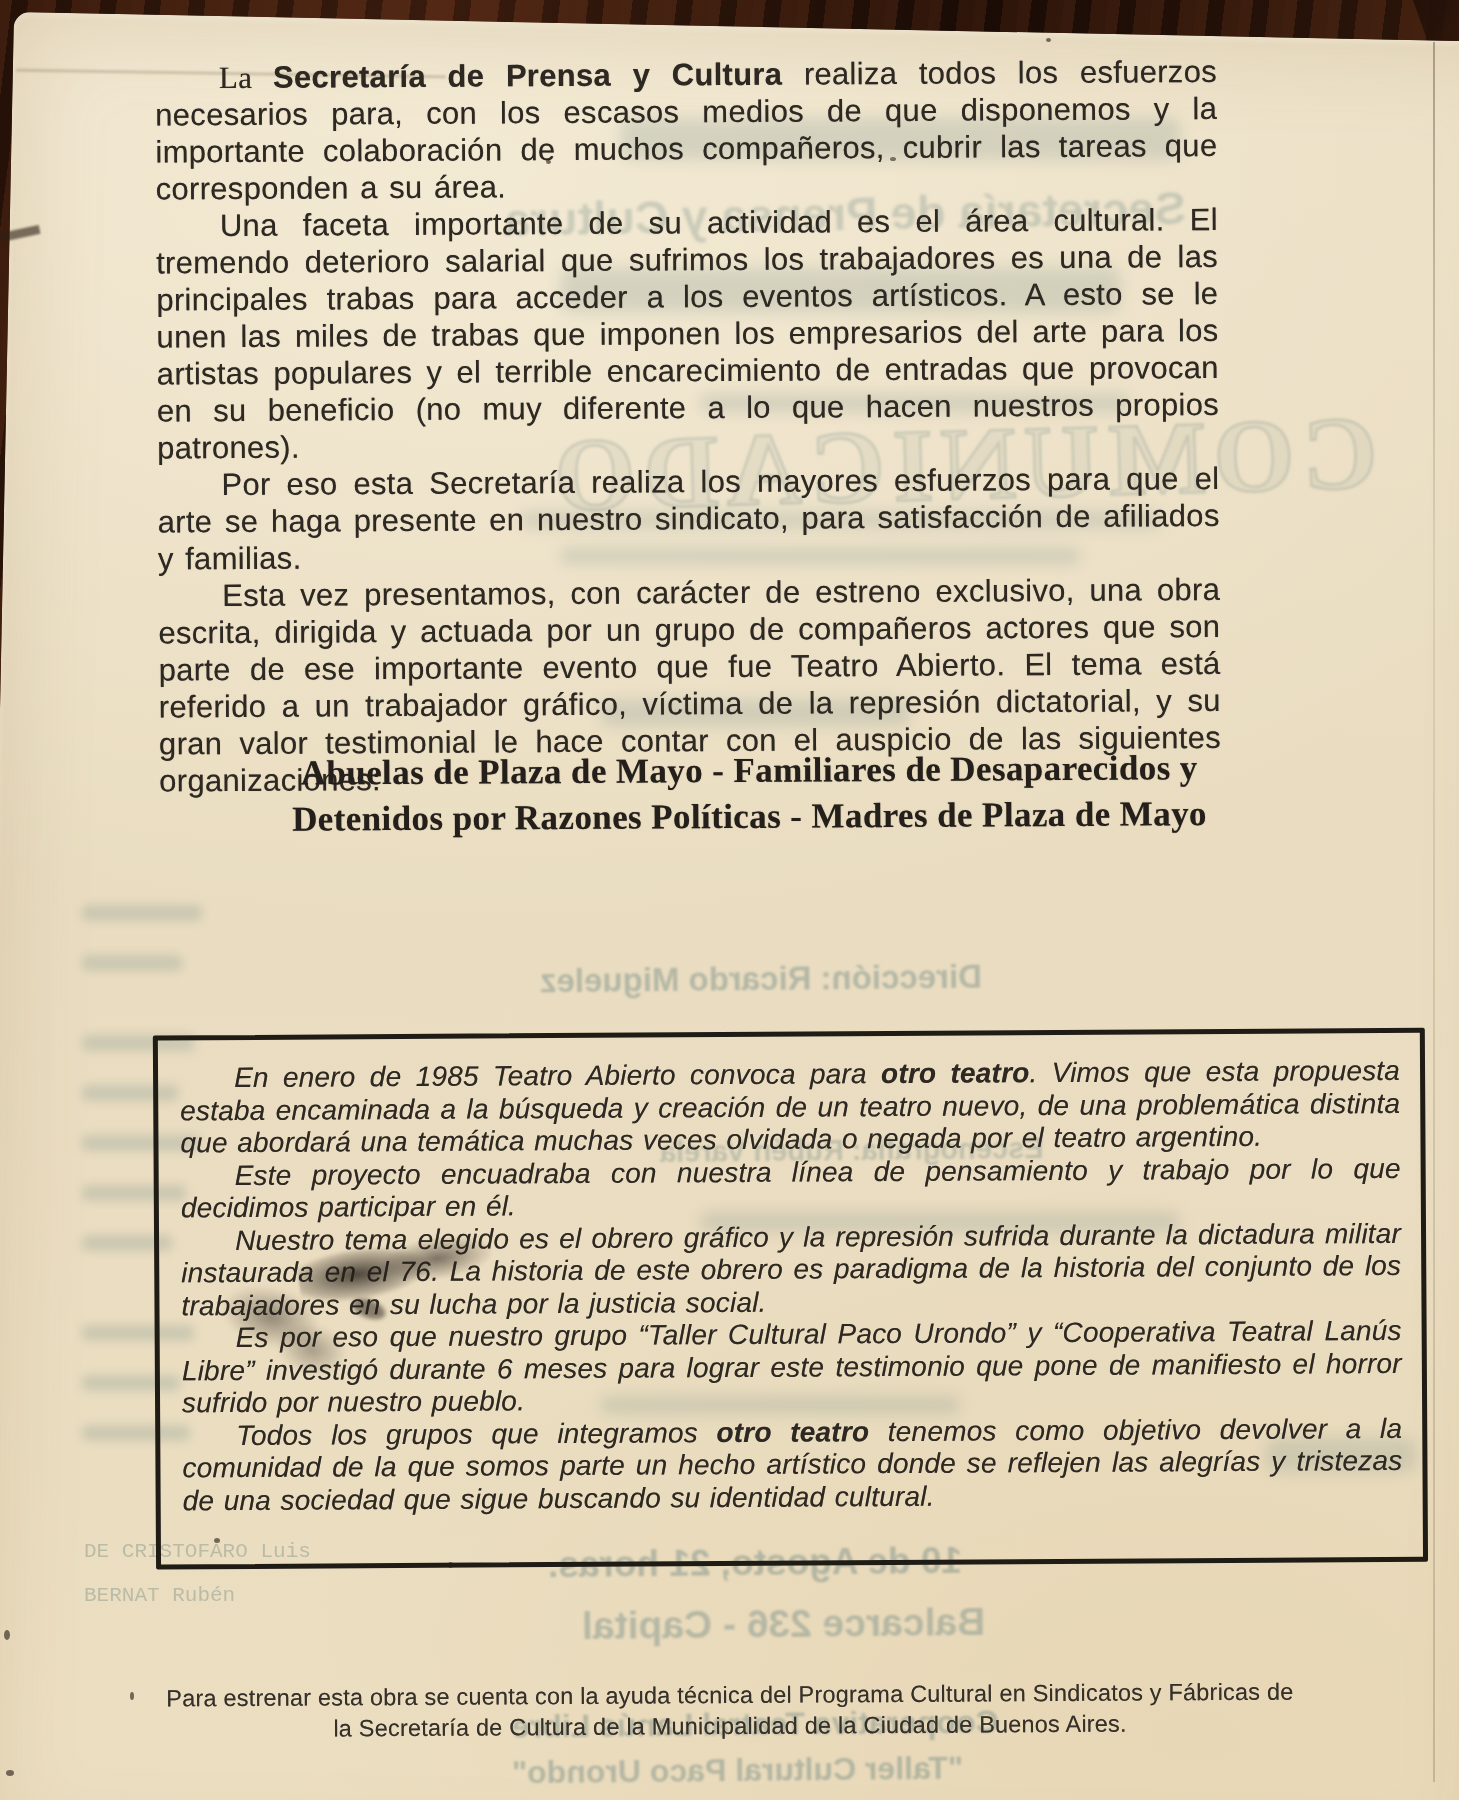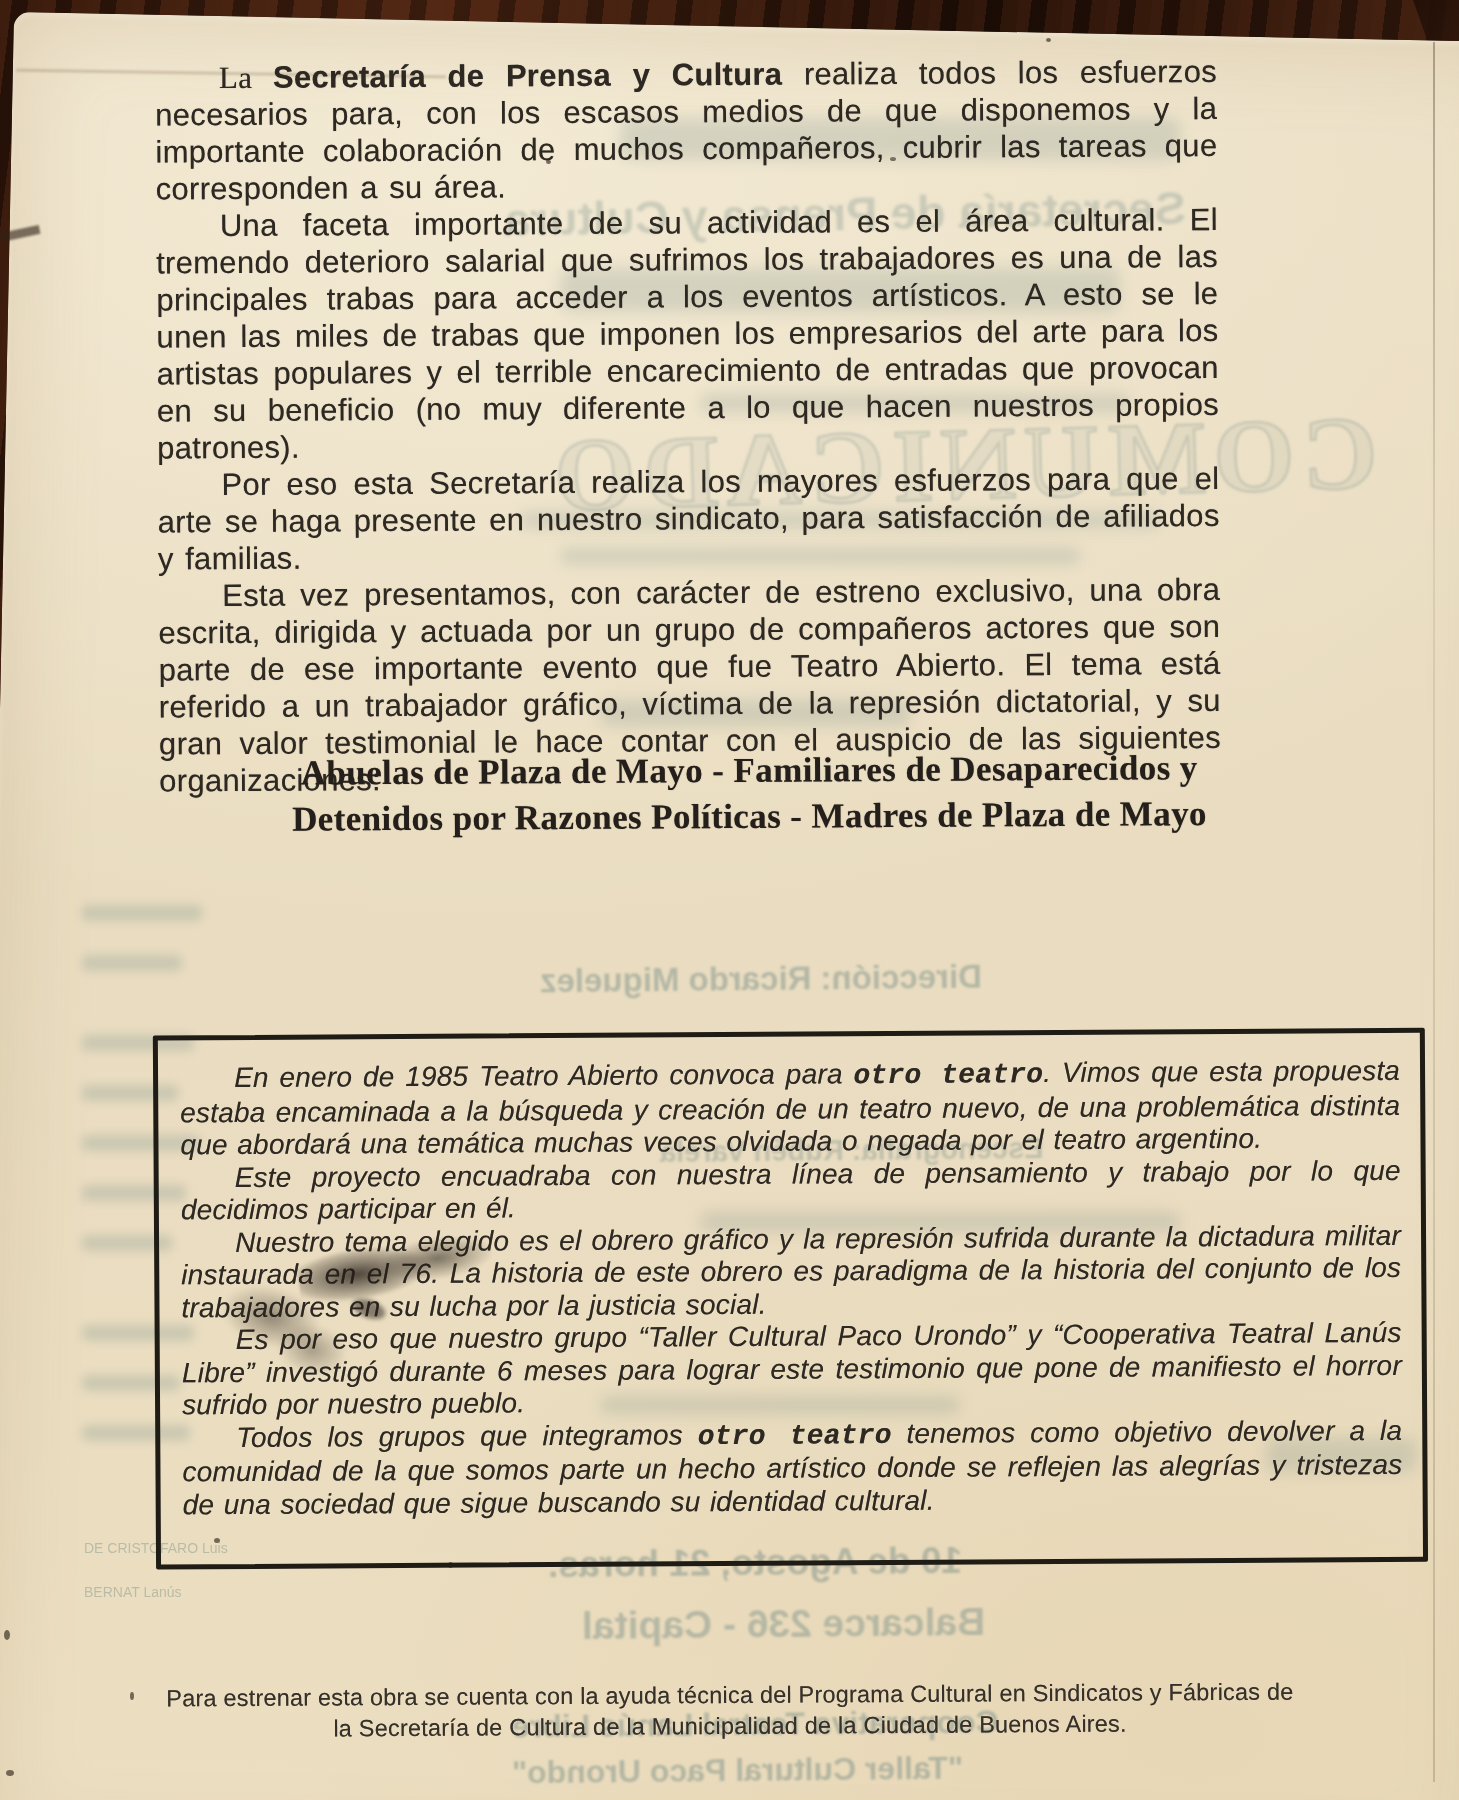--- a/index.html
+++ b/index.html
@@ -64,21 +64,21 @@
     -webkit-text-stroke:2.5px rgba(130,150,142,.30);
     transform:scaleX(-1) rotate(1.6deg);filter:blur(.9px);
   }
   .g-direccion{left:540px;top:960px;font-size:33px;color:rgba(128,147,140,.5);}
   .g-escenografia{left:660px;top:1134px;font-size:29px;color:rgba(128,147,140,.40);}
   .g-fecha{left:548px;top:1542px;font-size:37px;color:rgba(126,146,138,.5);}
   .g-lugar{left:582px;top:1602px;font-size:39px;color:rgba(126,146,138,.48);}
   .g-coop{left:512px;top:1706px;font-size:32px;color:rgba(126,146,138,.5);}
   .g-taller{left:512px;top:1752px;font-size:32px;color:rgba(126,146,138,.5);}
   .g-cast{
-    position:absolute;font-family:Liberation Sans, sans-serif;font-size:14px;
+    position:absolute;font-family:Liberation Mono, monospace;font-size:21px;
     color:rgba(120,140,133,.42);filter:blur(.5px);white-space:nowrap;
   }
   .g-smudge{position:absolute;background:rgba(133,152,144,.26);filter:blur(7px);border-radius:10px;}
   .g-colmark{position:absolute;background:rgba(133,152,144,.30);filter:blur(5px);border-radius:6px;}
 
   
   .content{position:absolute;left:0;top:0;width:1459px;height:1800px;z-index:2;transform:rotate(-.35deg);}
   .main-text{
     position:absolute;left:160px;top:56px;width:1062px;
     font-size:31px;line-height:37px;color:#2d2822;
@@ -96,21 +96,21 @@
   }
   .box{
     position:absolute;left:152px;top:1032px;width:1272px;height:534px;box-sizing:border-box;
     border:5px solid #1f1b15;border-radius:2px;
     padding:22px 20px 12px 22px;
     font-style:italic;font-size:28px;line-height:32.5px;
     text-align:justify;color:#2d2822;letter-spacing:.2px;word-spacing:1.5px;
     text-shadow:0 0 .6px rgba(45,40,34,.5);
   }
   .box p{margin:0;text-indent:54px;}
-  .box .seg-b{font-family:Liberation Mono, monospace;font-weight:700;}
+  .box .seg-b{font-family:Liberation Sans, sans-serif;font-weight:700;}
   .footer{
     position:absolute;left:160px;top:1680px;width:1130px;text-align:center;
     font-size:23.5px;line-height:31px;color:#35302a;letter-spacing:.2px;
     text-shadow:0 0 .5px rgba(50,45,38,.5);
   }
 
   
   .ink{position:absolute;z-index:3;}
   .ink1{
     left:298px;top:1240px;width:195px;height:58px;transform:rotate(-8deg);filter:blur(1px);
@@ -151,21 +151,21 @@
   <div class="ghost g-direccion">Dirección: Ricardo Miguelez</div>
   <div class="ghost g-escenografia">Escenografía: Rubén Varela</div>
   <div class="g-smudge" style="left:700px;top:1212px;width:480px;height:20px;"></div>
   <div class="g-smudge" style="left:600px;top:1396px;width:360px;height:18px;"></div>
   <div class="g-smudge" style="left:1266px;top:1438px;width:150px;height:34px;"></div>
   <div class="ghost g-fecha">10 de Agosto, 21 horas.</div>
   <div class="ghost g-lugar">Balcarce 236 - Capital</div>
   <div class="ghost g-coop">Cooperativa Teatral Lanús Libre</div>
   <div class="ghost g-taller">"Taller Cultural Paco Urondo"</div>
   <div class="g-cast" style="left:84px;top:1540px;">DE CRISTOFARO Luis</div>
-  <div class="g-cast" style="left:84px;top:1584px;">BERNAT Lanús</div>
+  <div class="g-cast" style="left:84px;top:1584px;">BERNAT Rubén</div>
 
   <div class="g-colmark" style="left:82px;top:905px;width:120px;height:16px;"></div>
   <div class="g-colmark" style="left:82px;top:955px;width:100px;height:16px;"></div>
   <div class="g-colmark" style="left:82px;top:1035px;width:112px;height:16px;"></div>
   <div class="g-colmark" style="left:82px;top:1085px;width:96px;height:16px;"></div>
   <div class="g-colmark" style="left:82px;top:1135px;width:118px;height:16px;"></div>
   <div class="g-colmark" style="left:82px;top:1185px;width:104px;height:16px;"></div>
   <div class="g-colmark" style="left:82px;top:1235px;width:90px;height:16px;"></div>
   <div class="g-colmark" style="left:82px;top:1325px;width:112px;height:16px;"></div>
   <div class="g-colmark" style="left:82px;top:1375px;width:98px;height:16px;"></div>

